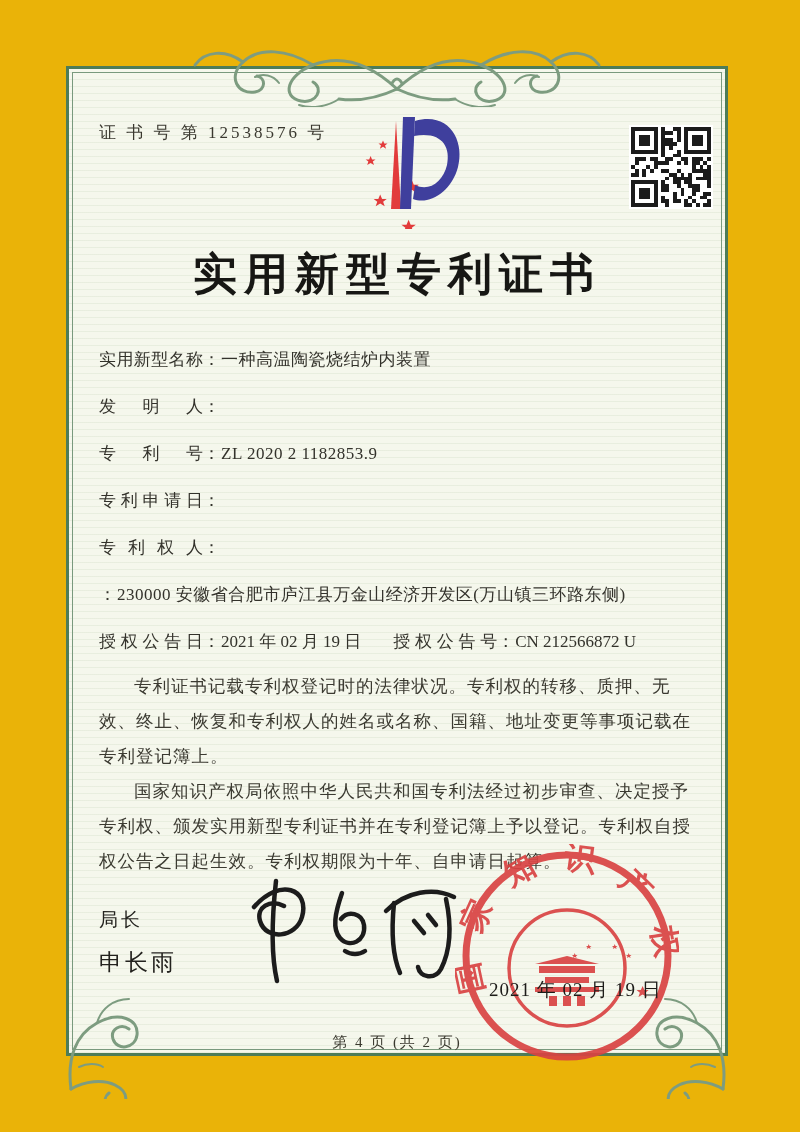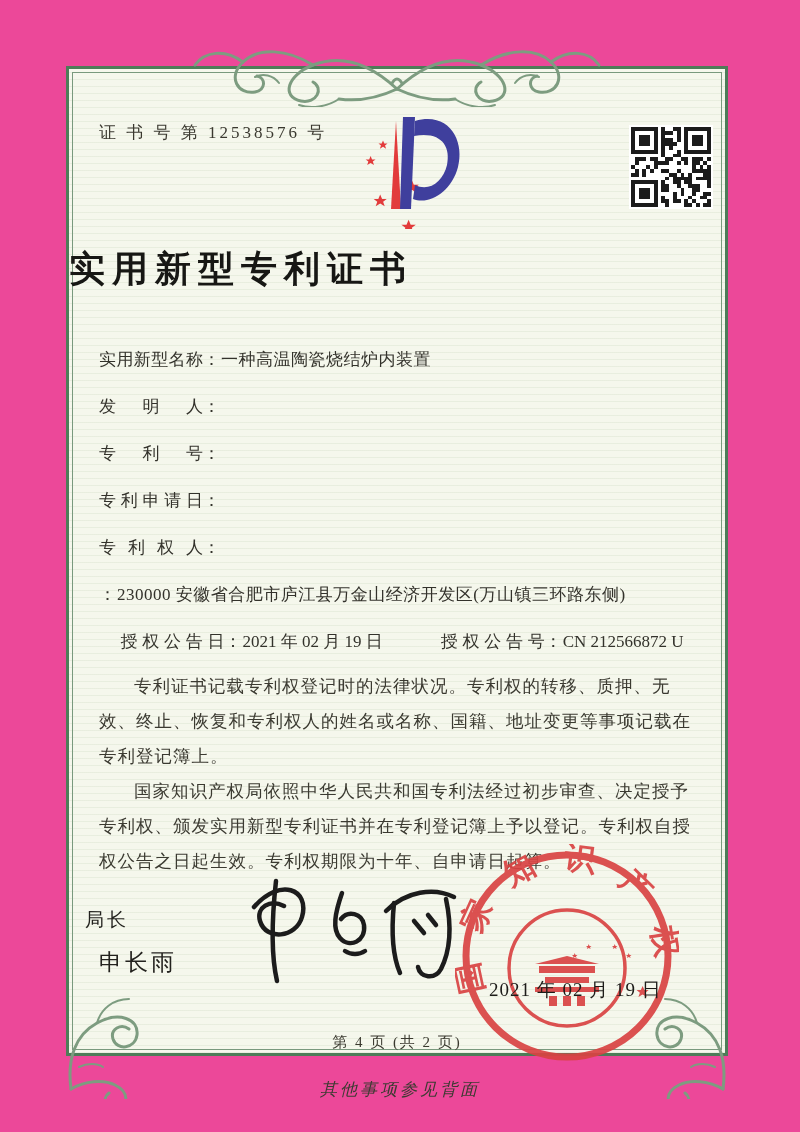--- a/index.html
+++ b/index.html
@@ -1,17 +1,17 @@
 <!DOCTYPE html>
 <html><head>
 <meta charset="utf-8">
 <style>
   html,body{margin:0;padding:0;background:#ffffff;}
   .page{
-    position:relative;width:800px;height:1132px;background:#ec4899;overflow:hidden;
+    position:relative;width:800px;height:1132px;background:#eab308;overflow:hidden;
     font-family:"Liberation Serif","DejaVu Serif",serif;color:#2c2b26;
   }
   
   .frame{
     position:absolute;left:66px;top:66px;width:662px;height:990px;box-sizing:border-box;
     border:3px solid #4d7c58;
     background:
       repeating-linear-gradient(0deg, rgba(140,170,125,0.12) 0 1px, rgba(255,255,255,0) 1px 7px),
       #f5f7ec;
   }
@@ -21,37 +21,37 @@
   
   .orn{position:absolute;pointer-events:none;color:#7d9c80;}
   .orn-top{left:50%;transform:translateX(-50%);top:-46px;width:440px;height:84px;}
   .orn-bl{left:-16px;bottom:-46px;width:110px;height:110px;}
   .orn-br{right:-16px;bottom:-46px;width:110px;height:110px;transform:scaleX(-1);}
   
   .cert-no{position:absolute;left:30px;top:52px;font-size:17px;letter-spacing:3px;color:#3a382f;}
   .logo{position:absolute;left:50%;transform:translateX(-50%);top:36px;width:140px;height:124px;}
   .qr{position:absolute;right:12px;top:56px;width:80px;height:80px;background:#fff;padding:2px;}
   .title{
-    position:absolute;left:0;right:0;top:176px;text-align:left;
-    font-size:36px;font-weight:700;letter-spacing:7px;color:#171714;
+    position:absolute;left:0;right:0;top:176px;text-align:center;
+    font-size:44px;font-weight:700;letter-spacing:7px;color:#171714;
   }
   
   .body-block{position:absolute;left:30px;right:20px;top:266px;font-size:17px;line-height:26px;color:#33322b;}
   .frow{display:flex;margin-bottom:21px;margin-top:12px;}
   .fl{display:inline-block;width:104px;text-align:justify;text-align-last:justify;flex:0 0 104px;}
   .fcolon{flex:0 0 18px;}
   .fval{flex:1;letter-spacing:0.5px;}
-  .grant-row{display:flex;margin-bottom:14px;justify-content:center;}
+  .grant-row{display:flex;margin-bottom:14px;}
   .pair{display:flex;}
-  .pair2{margin-left:58px;}
+  .pair2{margin-left:32px;}
   
   .paras{margin-top:12px;font-size:17.5px;line-height:35px;letter-spacing:1px;color:#3b3a31;}
   .paras p{margin:0;text-indent:2em;}
   
-  .signer-title{position:absolute;left:16px;top:838px;font-size:19px;letter-spacing:3px;color:#23221e;}
+  .signer-title{position:absolute;left:30px;top:838px;font-size:19px;letter-spacing:3px;color:#23221e;}
   .signer-name{position:absolute;left:30px;top:878px;font-size:23px;letter-spacing:3px;color:#23221e;}
   .signature{position:absolute;left:145px;top:790px;width:260px;height:140px;}
   .seal{position:absolute;left:386px;top:775px;width:224px;height:224px;opacity:0.92;}
   .seal-date{position:absolute;left:420px;top:908px;font-size:19px;letter-spacing:1px;color:#1d1c19;}
   .page-info{position:absolute;left:0;right:0;top:964px;text-align:center;font-size:15px;letter-spacing:2px;color:#3a392f;}
   .back-note{position:absolute;left:0;right:0;top:1078px;text-align:center;font-size:17px;letter-spacing:3px;color:#3c3b32;font-style:italic;}
   svg{display:block;}
 </style>
 </head>
 <body>
@@ -344,20 +344,21 @@
           <span class="fcolon">：</span>
         <span class="fval">一种高温陶瓷烧结炉内装置</span>
       </div>
       <div class="frow">
         <span class="fl">发明人</span>
           <span class="fcolon">：</span>
       </div>
       <div class="frow">
         <span class="fl">专利号</span>
           <span class="fcolon">：</span>
+        <span class="fval">ZL 2020 2 1182853.9</span>
       </div>
       <div class="frow">
         <span class="fl">专利申请日</span>
           <span class="fcolon">：</span>
       </div>
       <div class="frow">
         <span class="fl">专利权人</span>
           <span class="fcolon">：</span>
       </div>
       <div class="frow">
@@ -417,14 +418,13 @@
         <rect x="-18" y="28" width="8" height="10"></rect>
         <rect x="10" y="28" width="8" height="10"></rect>
         <rect x="-4" y="28" width="8" height="10"></rect>
       </g>
     </svg>
     <div class="seal-date">2021 年 02 月 19 日</div>
 
     <div class="page-info">第 4 页 (共 2 页)</div>
   </div>
 
-  <div class="back-note">其他事项参见背面</div>
 </div>
 
 </body></html>

